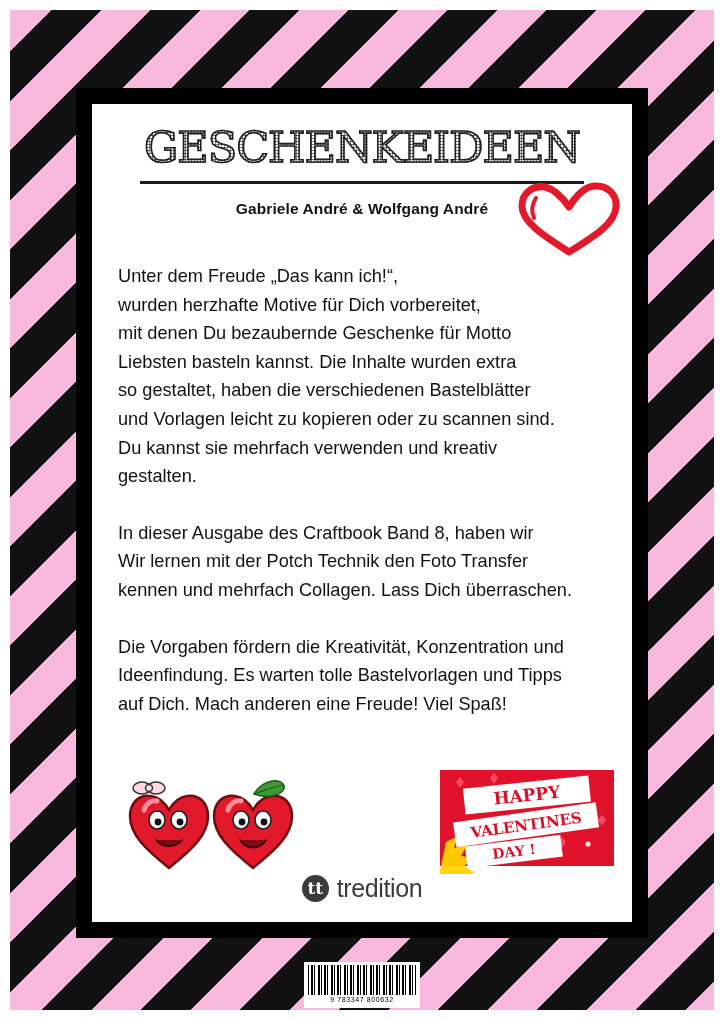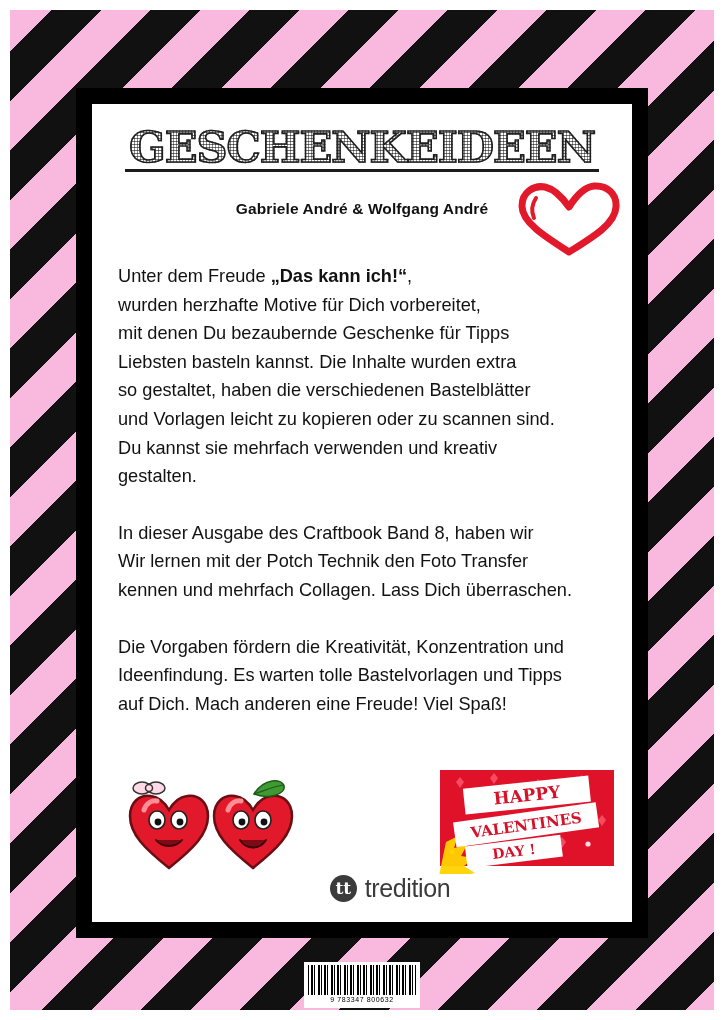--- a/index.html
+++ b/index.html
@@ -65,33 +65,33 @@
   #title-block {
     position: absolute;
     left: 0;
     top: 22px;
     width: 540px;
     text-align: center;
   }
   #book-title {
     display: inline-block;
     font-family: "DejaVu Serif", serif;
-    font-weight: bold;
+    font-weight: normal;
     font-size: 43px;
     letter-spacing: -1px;
     line-height: 1;
     color: transparent;
     -webkit-text-stroke: 1.6px #202020;
     background-image:
       repeating-linear-gradient(0deg, #7a7a7a 0px, #7a7a7a 1px, #ffffff 1px, #ffffff 3px),
       repeating-linear-gradient(90deg, #8c8c8c 0px, #8c8c8c 1px, #ffffff 1px, #ffffff 3px);
     background-blend-mode: multiply;
     -webkit-background-clip: text;
     background-clip: text;
-    padding: 0 4px 0 4px;
+    padding: 0 4px 12px 4px;
     border-bottom: 3px solid #1b1b1b;
   }
 
   
   #authors {
     position: absolute;
     left: 0;
     top: 96px;
     width: 540px;
     text-align: center;
@@ -116,21 +116,21 @@
     left: 26px;
     top: 158px;
     width: 492px;
     font-size: 18.2px;
     line-height: 28.6px;
     color: #121212;
   }
   #body-copy p { margin: 0; }
   .para-gap { height: 28px; }
   .intro-line .strong {
-    font-weight: bold;
+    font-weight: normal;
     margin-top: 24px;
   }
 
   
   #hearts-art {
     position: absolute;
     left: 32px;
     top: 668px;
     width: 190px;
     height: 100px;
@@ -146,21 +146,20 @@
   }
 
   
   #publisher {
     position: absolute;
     left: 0;
     top: 770px;
     width: 540px;
     text-align: center;
     white-space: nowrap;
-    padding-left: 28px;
   }
   #publisher-mark {
     display: inline-block;
     vertical-align: middle;
     width: 27px;
     height: 27px;
     border-radius: 50%;
     background: #3b3b3b;
     color: #ffffff;
     font-family: "DejaVu Serif", serif;
@@ -233,21 +232,21 @@
         <path d="M55 72 C 30 56, 8 42, 8 26 C 8 12, 20 5, 31 7 C 40 9, 48 17, 55 27 C 62 16, 70 7, 80 6 C 93 5, 103 14, 102 27 C 101 44, 79 57, 55 72 Z" fill="none" stroke="#e2182b" stroke-width="7" stroke-linecap="round" stroke-linejoin="round"></path>
         <path d="M22 18 C 18 24, 17 31, 20 38" fill="none" stroke="#e2182b" stroke-width="4" stroke-linecap="round"></path>
       </svg>
     </div>
 
     <div id="body-copy">
       <p class="intro-line">
         <span>Unter dem  Freude </span><span class="strong">„Das kann ich!“</span><span>,</span>
       </p>
       <p>wurden herzhafte Motive für Dich vorbereitet,</p>
-      <p>mit denen Du bezaubernde Geschenke für Tipps</p>
+      <p>mit denen Du bezaubernde Geschenke für Motto</p>
       <p>Liebsten basteln kannst. Die Inhalte wurden extra</p>
       <p>so gestaltet, haben die verschiedenen Bastelblätter</p>
       <p>und Vorlagen leicht zu kopieren oder zu scannen sind.</p>
       <p>Du kannst sie mehrfach verwenden und kreativ</p>
       <p>gestalten.</p>
 
       <div class="para-gap"></div>
 
       <p>In dieser Ausgabe des Craftbook Band 8, haben wir</p>
       <p>Wir lernen mit der Potch Technik den Foto Transfer</p>

